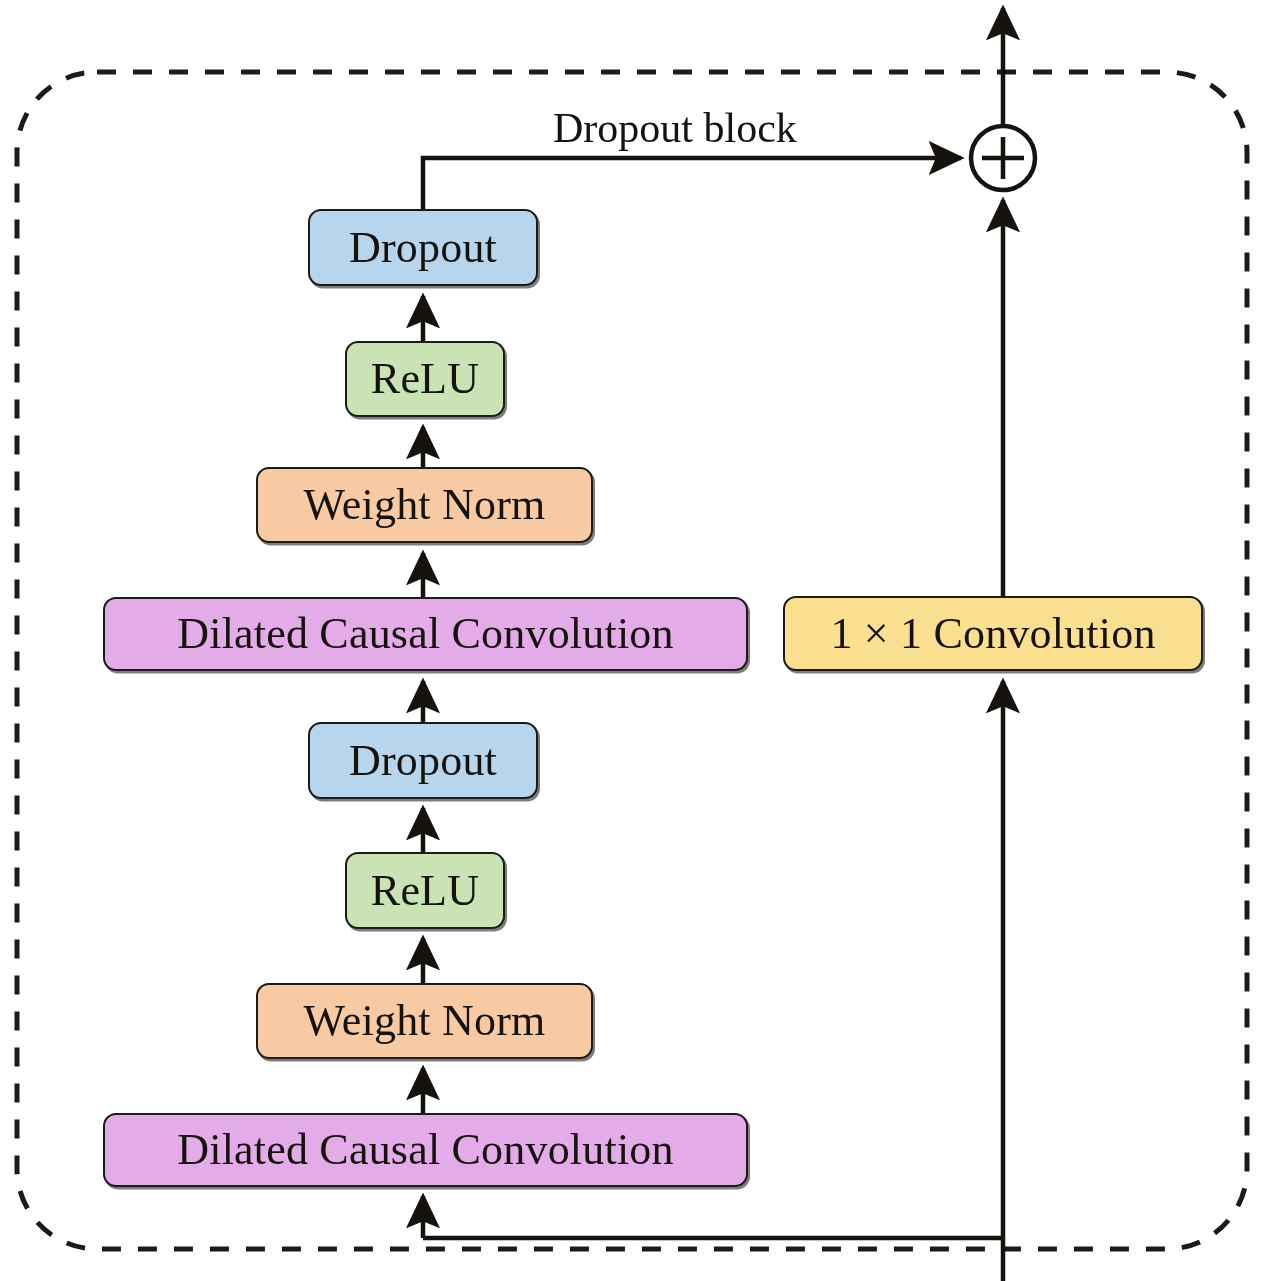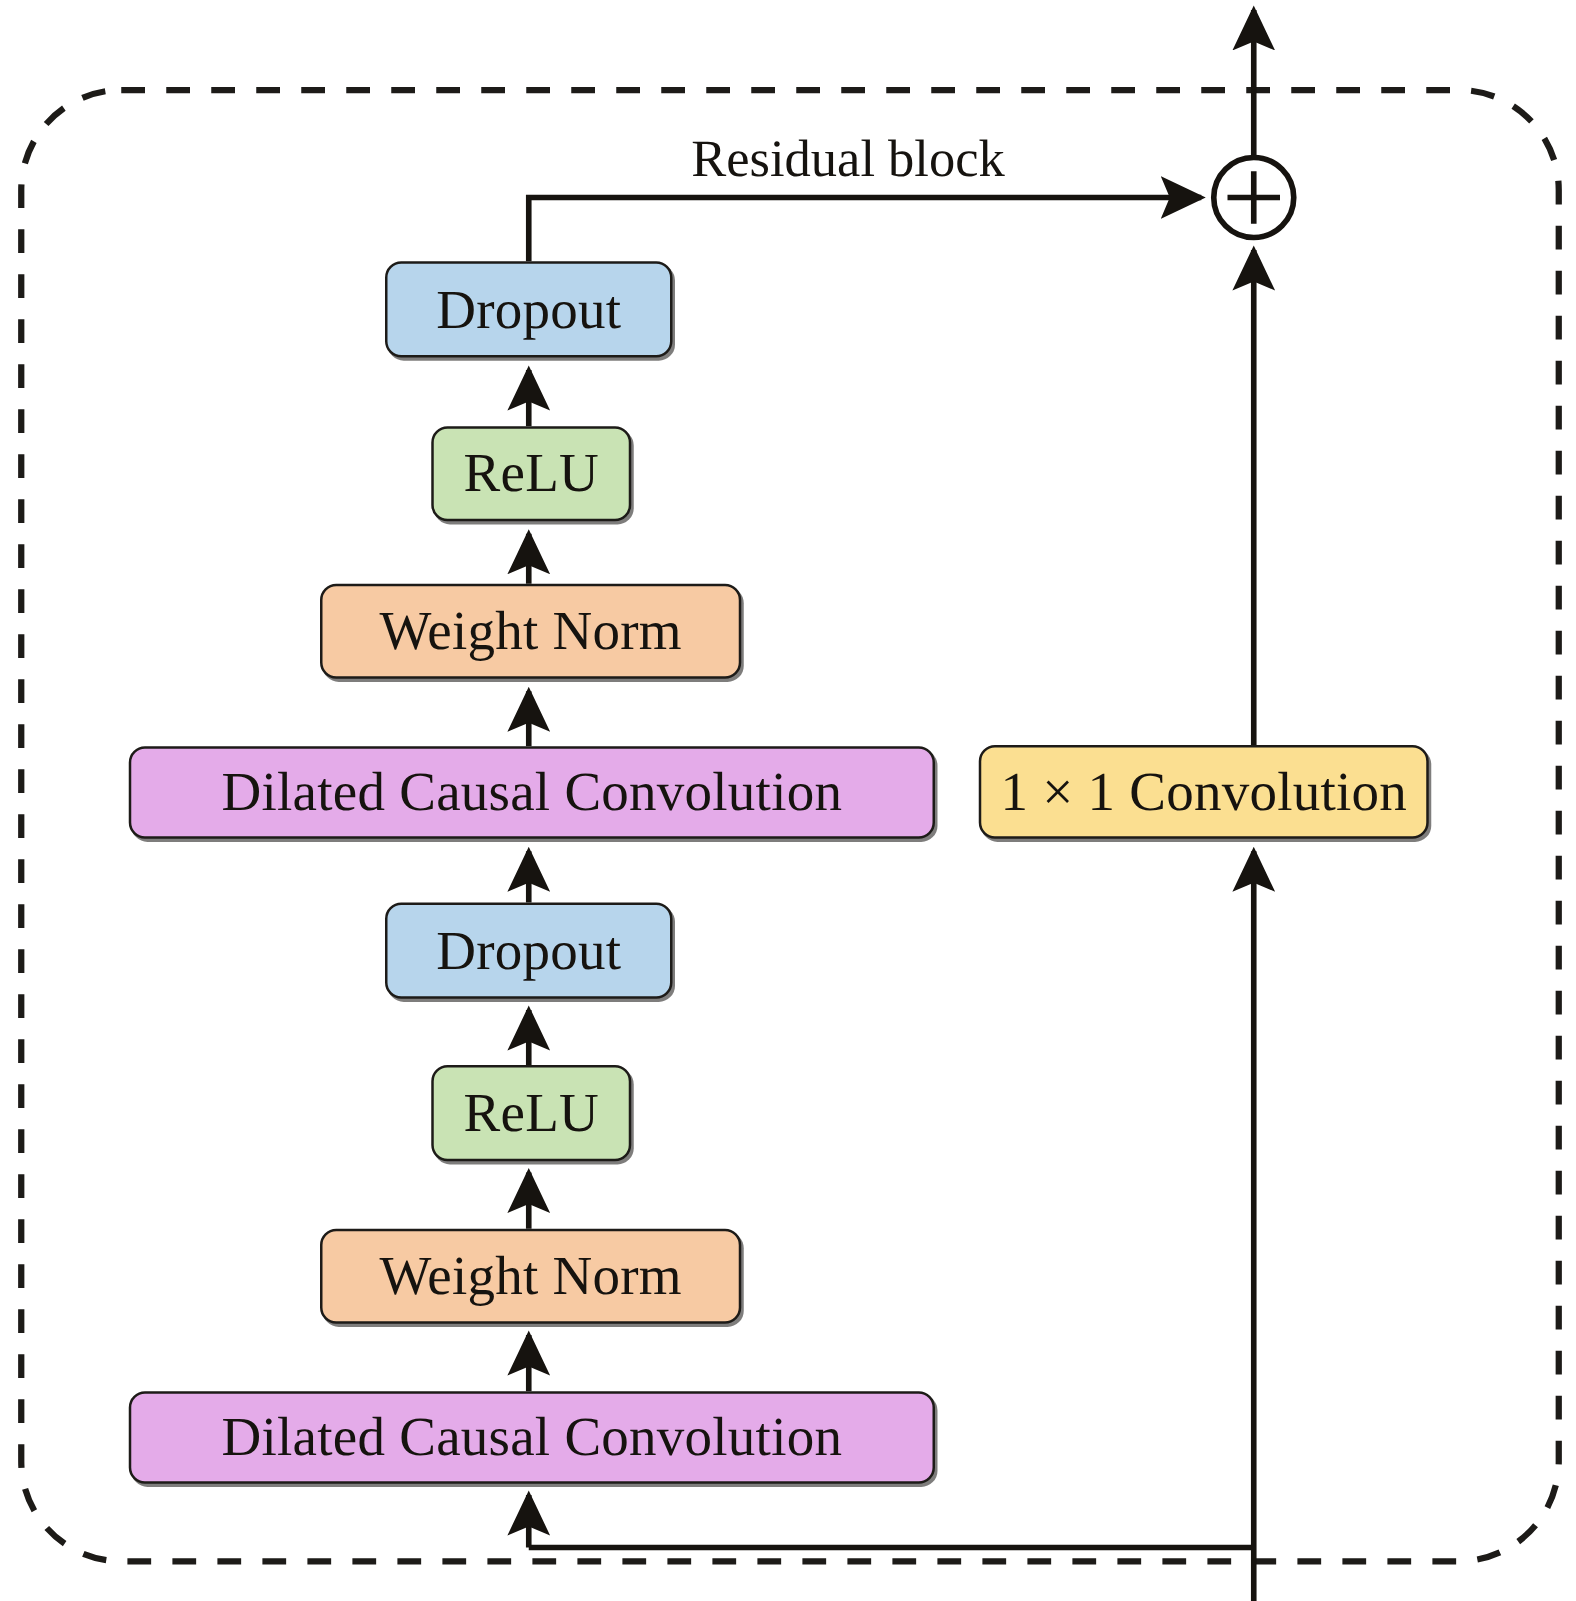--- a/index.html
+++ b/index.html
@@ -91,21 +91,21 @@
     <path d="M1003,596 L1003,200" fill="none" stroke="#16130f" stroke-width="4.5" marker-end="url(#arrowhead)"></path>
 
     <path d="M1003,125 L1003,8" fill="none" stroke="#16130f" stroke-width="4.5" marker-end="url(#arrowhead)"></path>
 
     <g>
       <circle cx="1003" cy="158" r="32" fill="#ffffff" stroke="#16130f" stroke-width="4.5"></circle>
       <path d="M982,158 L1024,158 M1003,137 L1003,179" stroke="#16130f" stroke-width="4.5" stroke-linecap="butt"></path>
     </g>
   </svg>
 
-  <div class="title-label" style="left:553px; top:104px; font-size:42px;">Residual block</div>
+  <div class="title-label" style="left:553px; top:104px; font-size:42px;">Dropout block</div>
 
   <div class="node-box" style="left:308px; top:209px; width:230px; height:77px; background:#b7d5ec;">
     <span class="node-label" style="font-size:44px;">Dropout</span>
   </div>
 
   <div class="node-box" style="left:345px; top:341px; width:160px; height:76px; background:#c9e3b4;">
     <span class="node-label" style="font-size:44px;">ReLU</span>
   </div>
 
   <div class="node-box" style="left:256px; top:467px; width:337px; height:76px; background:#f7caa3;">
@@ -125,17 +125,17 @@
   </div>
 
   <div class="node-box" style="left:256px; top:983px; width:337px; height:76px; background:#f7caa3;">
     <span class="node-label" style="font-size:44px;">Weight Norm</span>
   </div>
 
   <div class="node-box" style="left:103px; top:1113px; width:645px; height:74px; background:#e4abe9;">
     <span class="node-label" style="font-size:44px;">Dilated Causal Convolution</span>
   </div>
 
-  <div class="node-box" style="left:783px; top:596px; width:360px; height:75px; background:#fbdf91;">
+  <div class="node-box" style="left:783px; top:596px; width:420px; height:75px; background:#fbdf91;">
     <span class="node-label" style="font-size:44px;">1 × 1 Convolution</span>
   </div>
 
 </div>
 
 </body></html>

